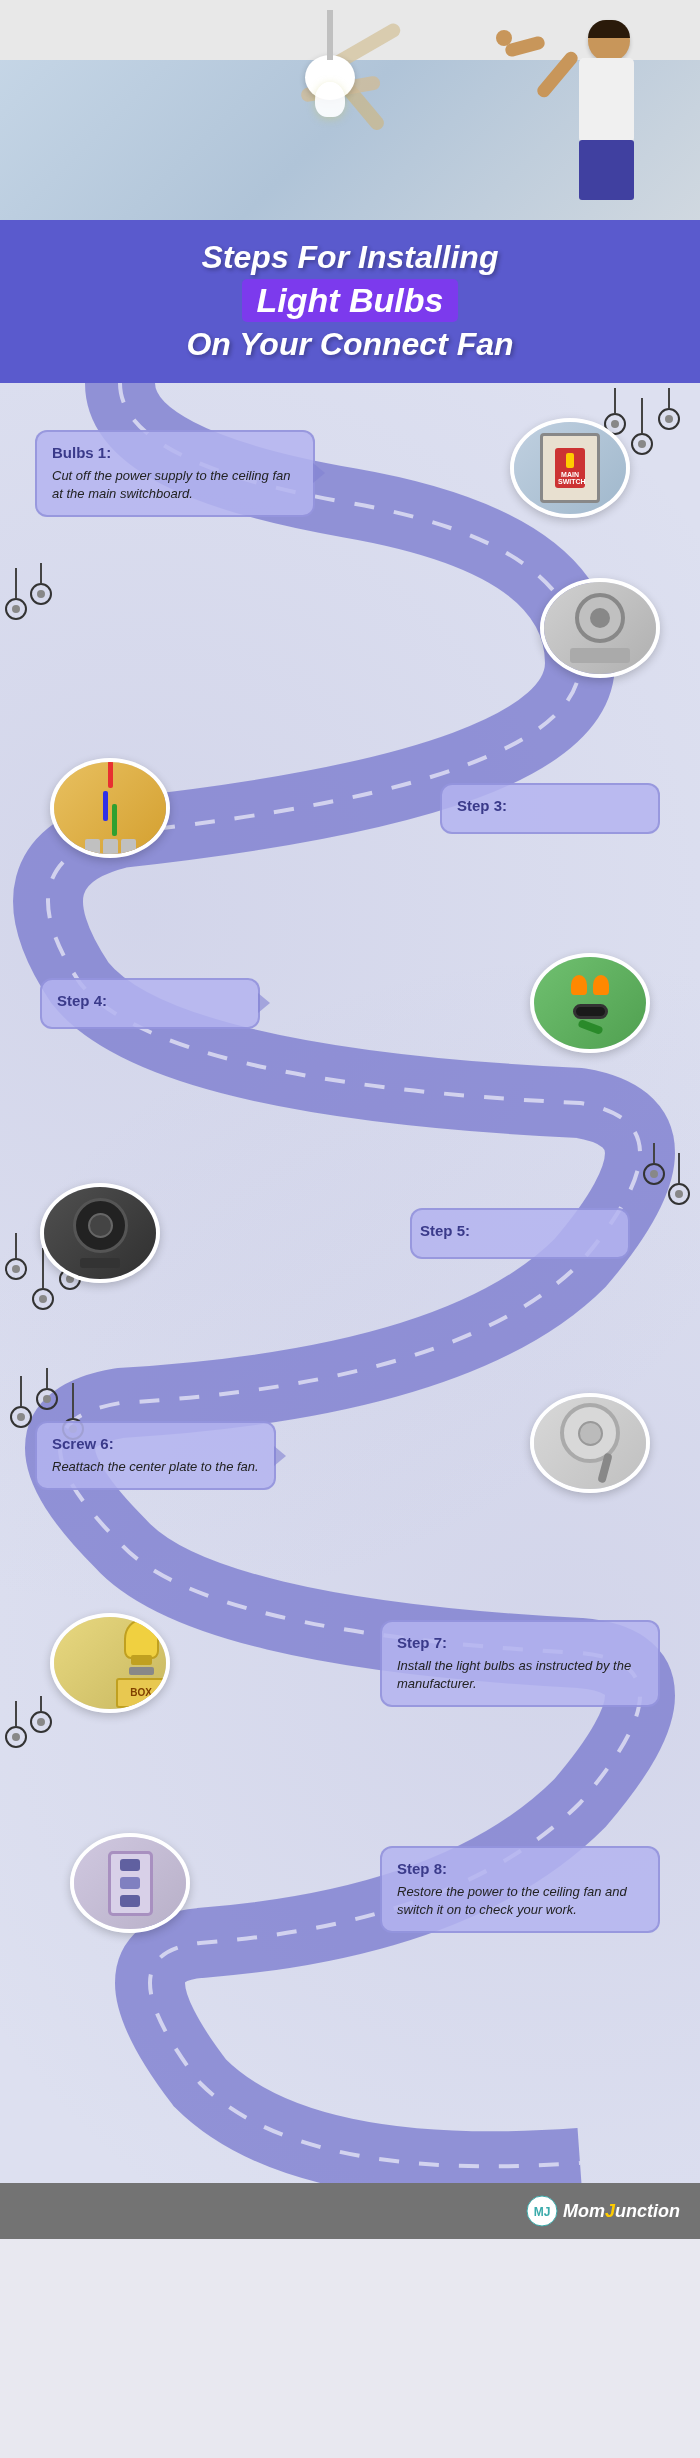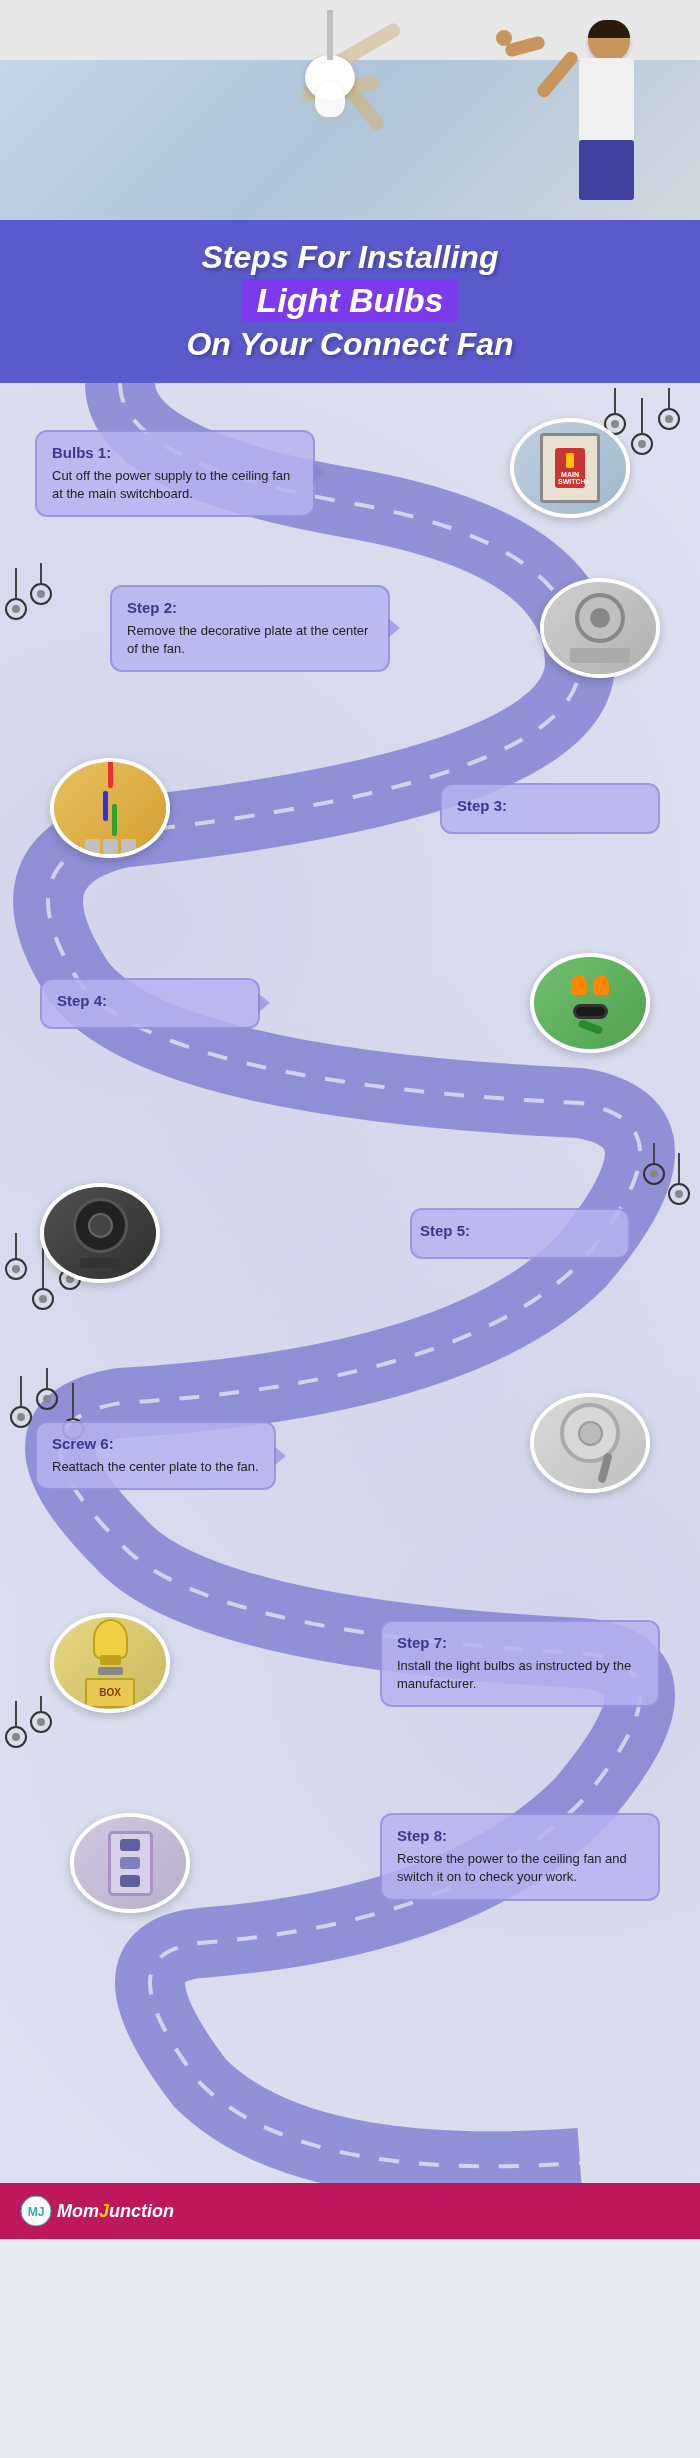--- a/index.html
+++ b/index.html
@@ -94,20 +94,21 @@
     .step-label {
       color: #3a3a8a;
       font-weight: 800;
       font-size: 15px;
       margin-bottom: 6px;
     }
     .step-desc {
       color: #222;
       font-size: 13px;
       line-height: 1.4;
+      font-style: italic;
     }
 
     .step-image {
       width: 120px;
       height: 100px;
       border-radius: 50%;
       overflow: hidden;
       border: 4px solid white;
       box-shadow: 0 3px 10px rgba(0,0,0,0.2);
       flex-shrink: 0;
@@ -124,30 +125,30 @@
       justify-content: center;
       font-size: 30px;
     }
 
     .img-1 { background: linear-gradient(135deg, #c0d0e0, #a0b8cc); }
     .img-2 { background: linear-gradient(135deg, #d0d0d0, #b0b0b0); }
     .img-3 { background: linear-gradient(135deg, #e8c060, #d4a030); }
     .img-4 { background: linear-gradient(135deg, #70c070, #50a050); }
     .img-5 { background: linear-gradient(135deg, #505050, #303030); }
     .img-6 { background: linear-gradient(135deg, #d8d8d8, #c0c0c0); }
-    .img-7 { background: linear-gradient(135deg, #e8d880, #c8b860); }
+    .img-7 { background: linear-gradient(135deg, #e8d880, #c8b860); justify-content: flex-end; }
     .img-8 { background: linear-gradient(135deg, #d0c8e0, #b8b0c8); }
 
     
     .footer {
-      background: #be185d;
+      background: #737373;
       padding: 12px 20px;
       display: flex;
       align-items: center;
-      justify-content: flex-start;
+      justify-content: flex-end;
       gap: 10px;
     }
 
     
     .deco-lamp {
       position: absolute;
       display: flex;
       flex-direction: column;
       align-items: center;
       z-index: 6;
@@ -300,24 +301,20 @@
       </div>
       <div class="deco-lamp" style="position:relative;">
         <div class="deco-lamp-wire" style="height:20px;"></div>
         <div class="deco-lamp-cage">
             <div class="deco-lamp-bulb"></div>
           </div>
       </div>
     </div>
 
     <div style="width:80px;"></div>
-    <div class="step-text-box arrow-box" style="margin-left:10px;">
-      <div class="step-label">Step 2:</div>
-      <div class="step-desc">Remove the decorative plate at the center of the fan.</div>
-    </div>
     <div style="flex:1;"></div>
     <div class="step-image" style="margin-right:20px;">
       <div class="img-placeholder img-2">
         <div style="display:flex; flex-direction:column; align-items:center;">
           <div style="width:50px; height:50px; background:#c0c0c0; border-radius:50%; border:4px solid #888; display:flex; align-items:center; justify-content:center;">
             <div style="width:20px; height:20px; background:#888; border-radius:50%;"></div>
           </div>
           <div style="width:60px; height:15px; background:#aaa; border-radius:3px; margin-top:5px;"></div>
         </div>
       </div>
@@ -498,21 +495,21 @@
       </div>
     </div>
 
     <div style="flex:1;"></div>
     <div class="step-text-box arrow-box-left" style="margin-right:20px;">
       <div class="step-label">Step 7:</div>
       <div class="step-desc">Install the light bulbs as instructed by the manufacturer.</div>
     </div>
   </div>
 
-  <div style="position:relative; display:flex; align-items:flex-start; padding:20px 20px; z-index:10; min-height:180px; margin-top:40px; padding-bottom:40px;">
+  <div style="position:relative; display:flex; align-items:flex-end; padding:20px 20px; z-index:10; min-height:180px; margin-top:40px; padding-bottom:40px;">
 
     <div class="step-image" style="margin-left:50px;">
       <div class="img-placeholder img-8">
         <div style="display:flex; flex-direction:column; align-items:center; gap:4px;">
 
           <div style="width:45px; height:65px; background:#d8d0e8; border:3px solid #a890c0; border-radius:5px; display:flex; flex-direction:column; align-items:center; justify-content:center; gap:6px;">
             <div style="width:20px; height:12px; background:#6060a0; border-radius:3px;"></div>
             <div style="width:20px; height:12px; background:#8080c0; border-radius:3px;"></div>
             <div style="width:20px; height:12px; background:#6060a0; border-radius:3px;"></div>
           </div>

